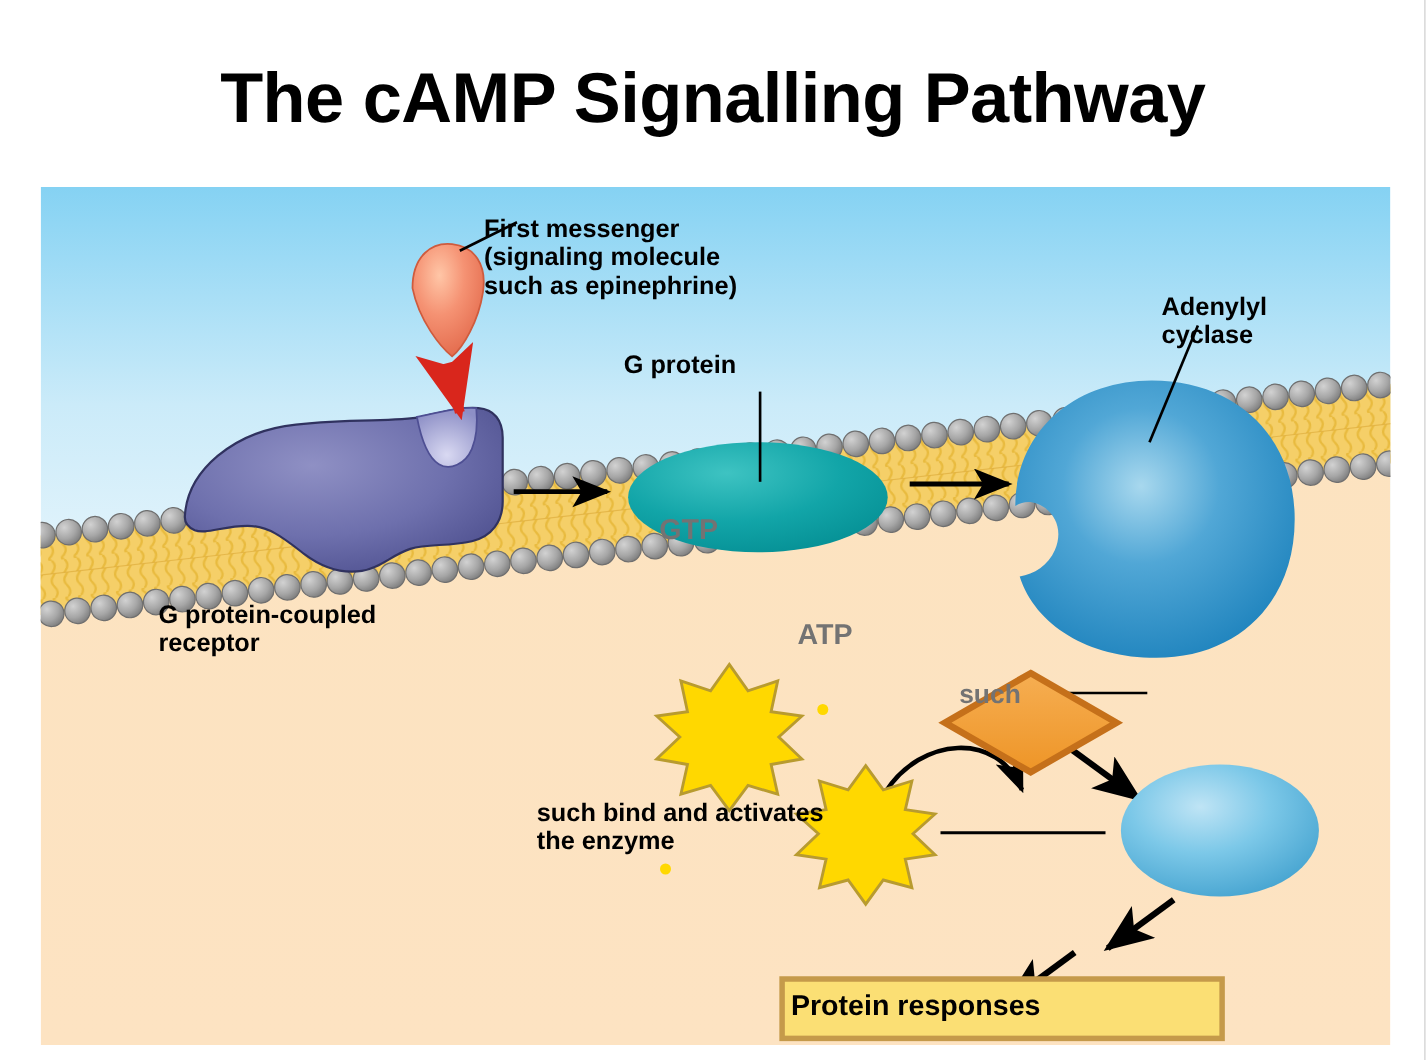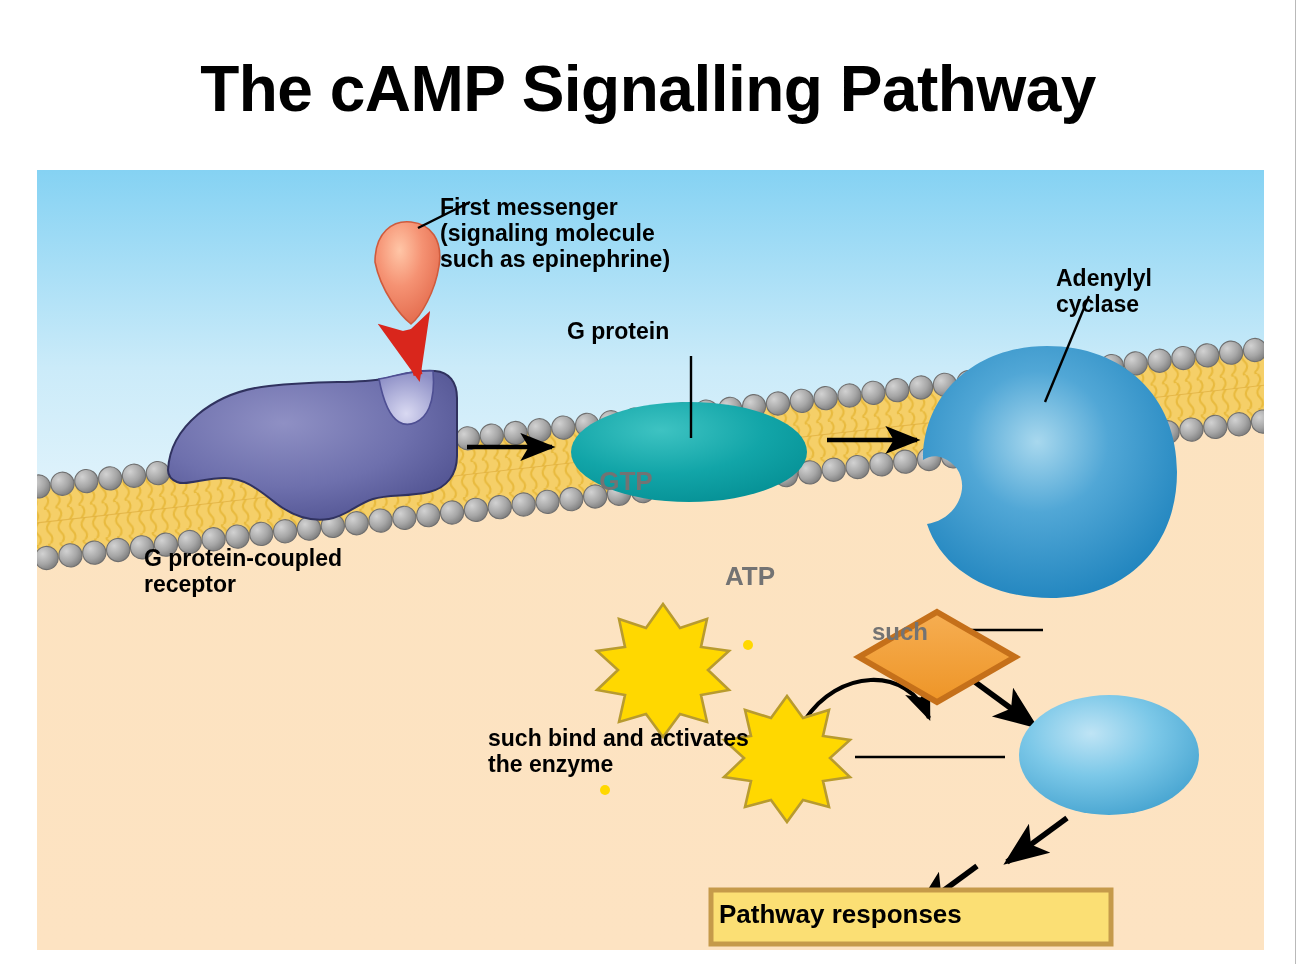--- a/index.html
+++ b/index.html
@@ -389,21 +389,21 @@
   <div class="lbl lbl-26" id="lbl-adenylyl">Adenylyl
 cyclase</div>
 
   <div class="lbl lbl-26" id="lbl-gpcr">G protein-coupled
 receptor</div>
 
 
   <div class="lbl lbl-26" id="lbl-camp-bind">such bind and activates
 the enzyme</div>
 
-  <div class="lbl" id="lbl-cellular">Pathway responses</div>
+  <div class="lbl" id="lbl-cellular">Protein responses</div>
 
   <div class="shape-text" id="txt-gtp">GTP</div>
 
   <div class="shape-text" id="txt-atp">ATP</div>
 
   <div class="shape-text" id="txt-camp">such</div>
 
 
 </div>
 

